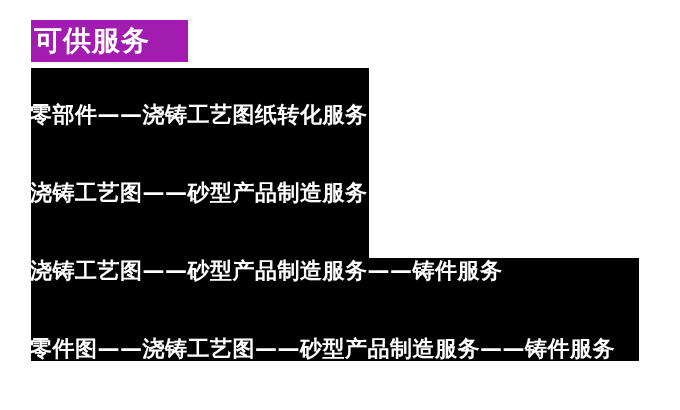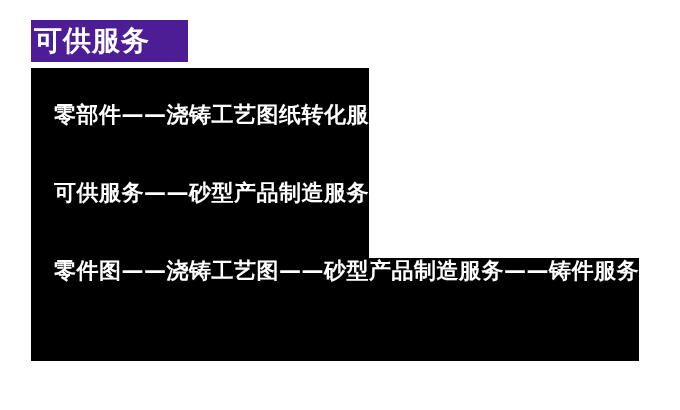--- a/index.html
+++ b/index.html
@@ -14,21 +14,21 @@
     background: #ffffff;
     overflow: hidden;
     font-family: "DejaVu Sans", "Liberation Sans", sans-serif;
   }
   .title-box {
     position: absolute;
     left: 31px;
     top: 20px;
     width: 157px;
     height: 42px;
-    background: #4c1d95;
+    background: #a21caf;
     display: flex;
     align-items: center;
   }
   .title-text {
     color: #ffffff;
     font-size: 28px;
     font-weight: bold;
     padding-left: 3px;
     white-space: nowrap;
     letter-spacing: 1px;
@@ -57,34 +57,34 @@
   }
   .flow-line {
     height: 78px;
     display: flex;
     align-items: center;
     color: #ffffff;
     font-size: 22px;
     font-weight: bold;
     white-space: nowrap;
     letter-spacing: 0.5px;
-    margin-left: 24px;
   }
 </style>
 </head>
 <body>
 
 <div class="page">
 
   <div class="title-box">
     <span class="title-text">可供服务</span>
   </div>
 
   <div class="panel panel-upper"></div>
   <div class="panel panel-lower"></div>
 
   <div class="flows">
     <div class="flow-line">零部件——浇铸工艺图纸转化服务</div>
-    <div class="flow-line">可供服务——砂型产品制造服务</div>
+    <div class="flow-line">浇铸工艺图——砂型产品制造服务</div>
+    <div class="flow-line">浇铸工艺图——砂型产品制造服务——铸件服务</div>
     <div class="flow-line">零件图——浇铸工艺图——砂型产品制造服务——铸件服务</div>
   </div>
 
 </div>
 
 </body></html>

